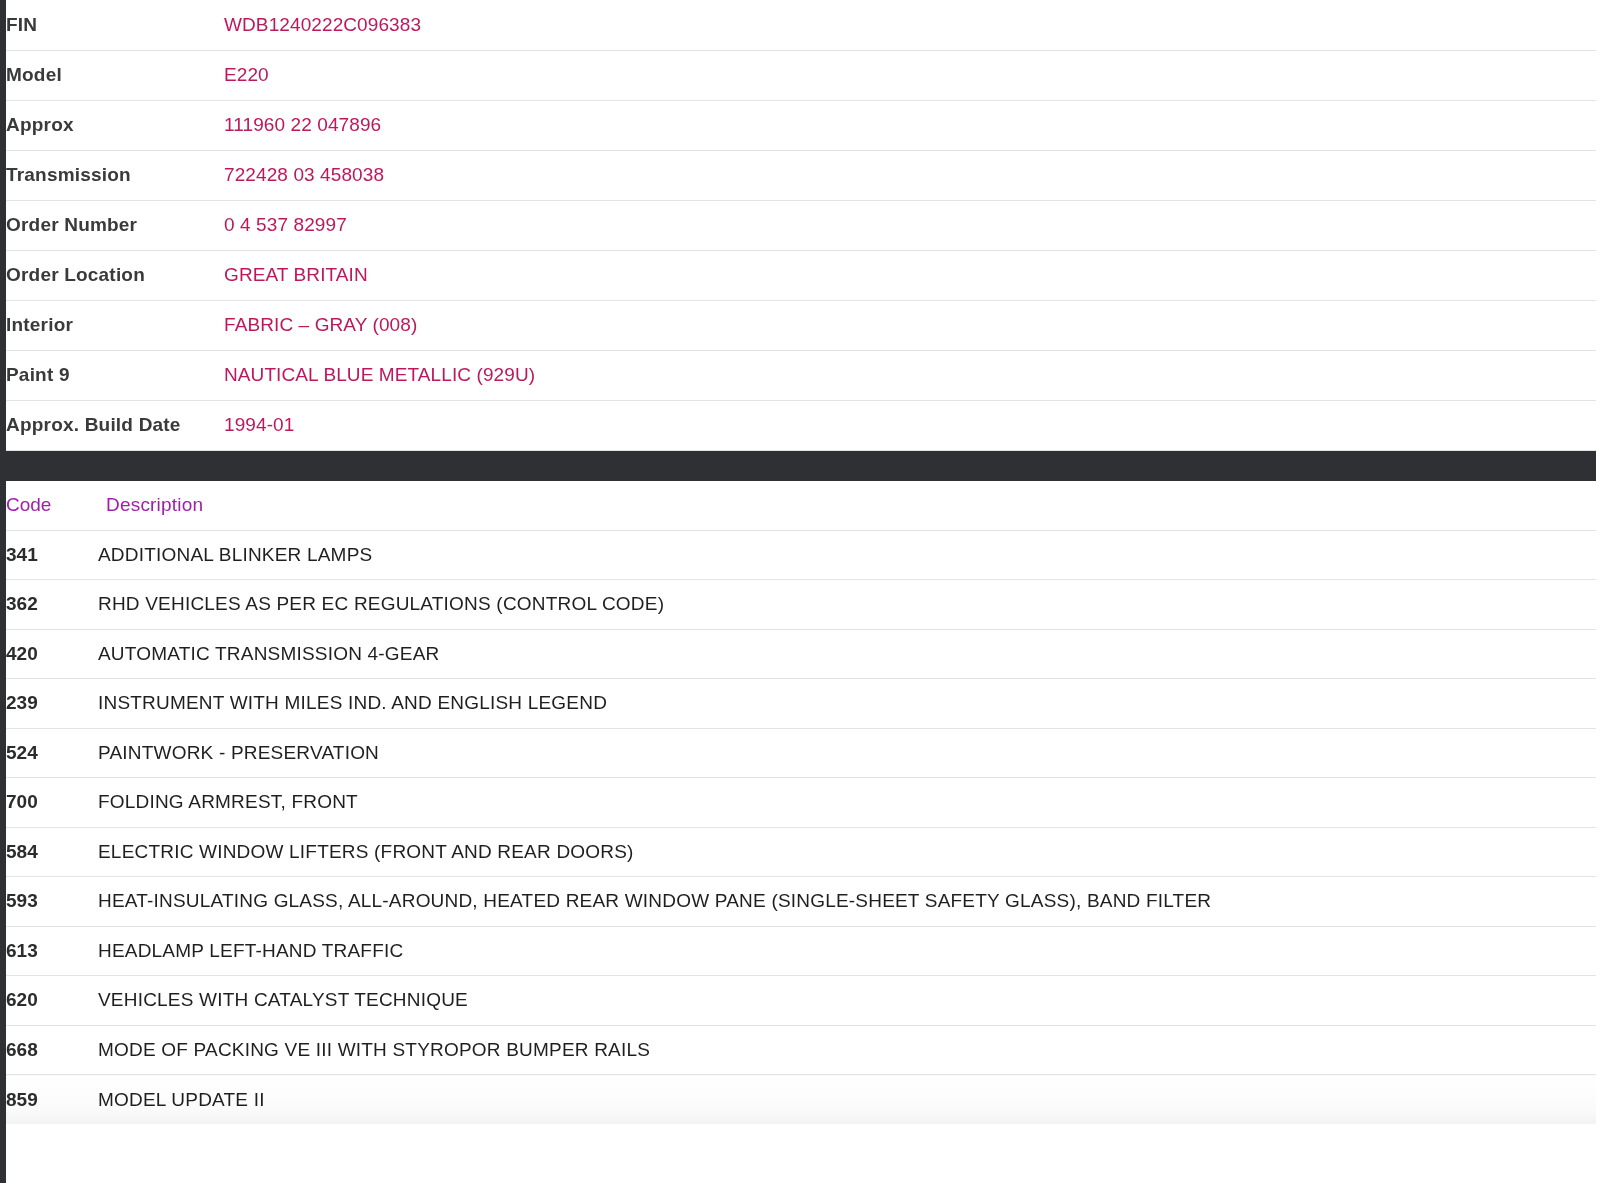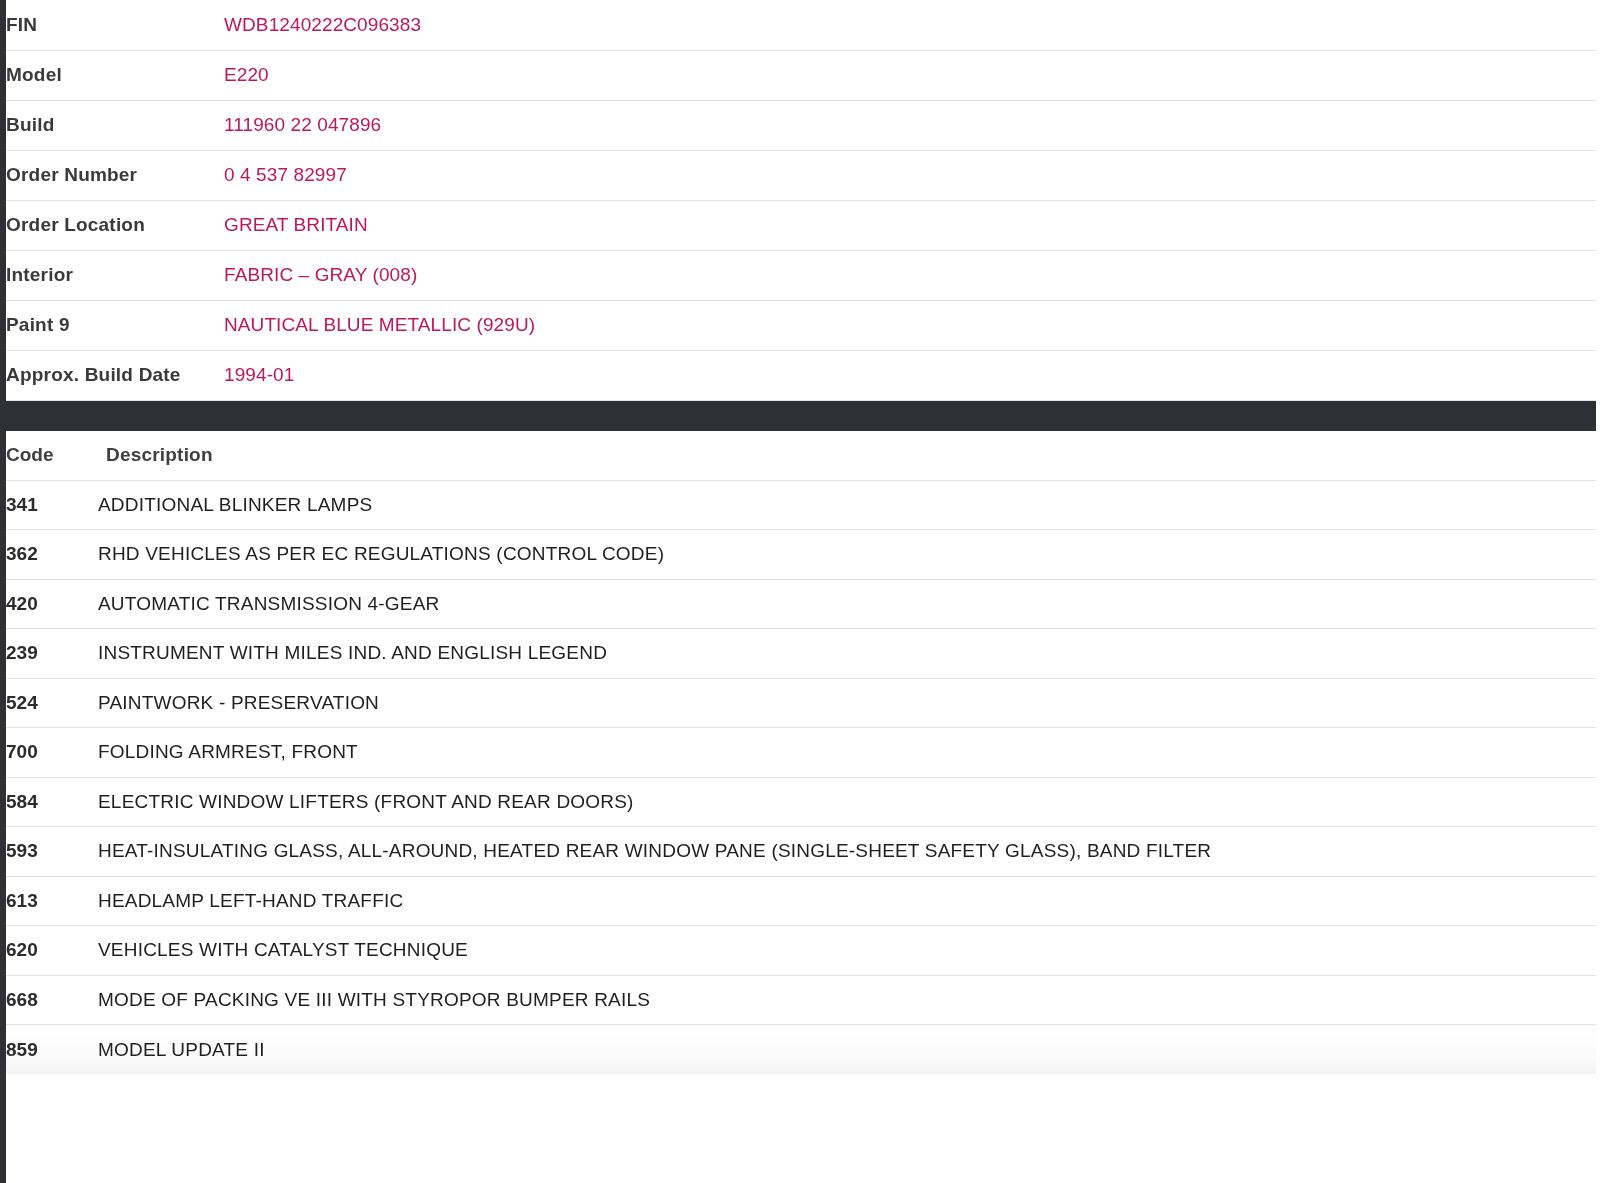--- a/index.html
+++ b/index.html
@@ -113,22 +113,22 @@
   }
   .col-desc {
     padding-left: 8px;
     font-size: 19px;
     font-weight: 400;
     color: #1f1f1f;
     letter-spacing: 0.2px;
   }
   th.col-code, th.col-desc {
     font-size: 19px;
-    font-weight: bold;
-    color: #404040;
+    font-weight: normal;
+    color: #a21caf;
   }
   th.col-desc { padding-left: 8px; }
 
   .codes-table tr.last-row td {
     border-bottom: none;
   }
   .fade-row td {
     background: linear-gradient(to bottom, #ffffff 0%, #fafafa 70%, #f2f2f2 100%);
   }
 </style>
@@ -145,22 +145,26 @@
       <tbody>
         <tr>
           <td class="info-label">FIN</td>
           <td class="info-value">WDB1240222C096383</td>
         </tr>
         <tr>
           <td class="info-label">Model</td>
           <td class="info-value">E220</td>
         </tr>
         <tr>
-          <td class="info-label">Build</td>
+          <td class="info-label">Approx</td>
           <td class="info-value">111960 22 047896</td>
+        </tr>
+        <tr>
+          <td class="info-label">Transmission</td>
+          <td class="info-value">722428 03 458038</td>
         </tr>
         <tr>
           <td class="info-label">Order Number</td>
           <td class="info-value">0 4 537 82997</td>
         </tr>
         <tr>
           <td class="info-label">Order Location</td>
           <td class="info-value">GREAT BRITAIN</td>
         </tr>
         <tr>

